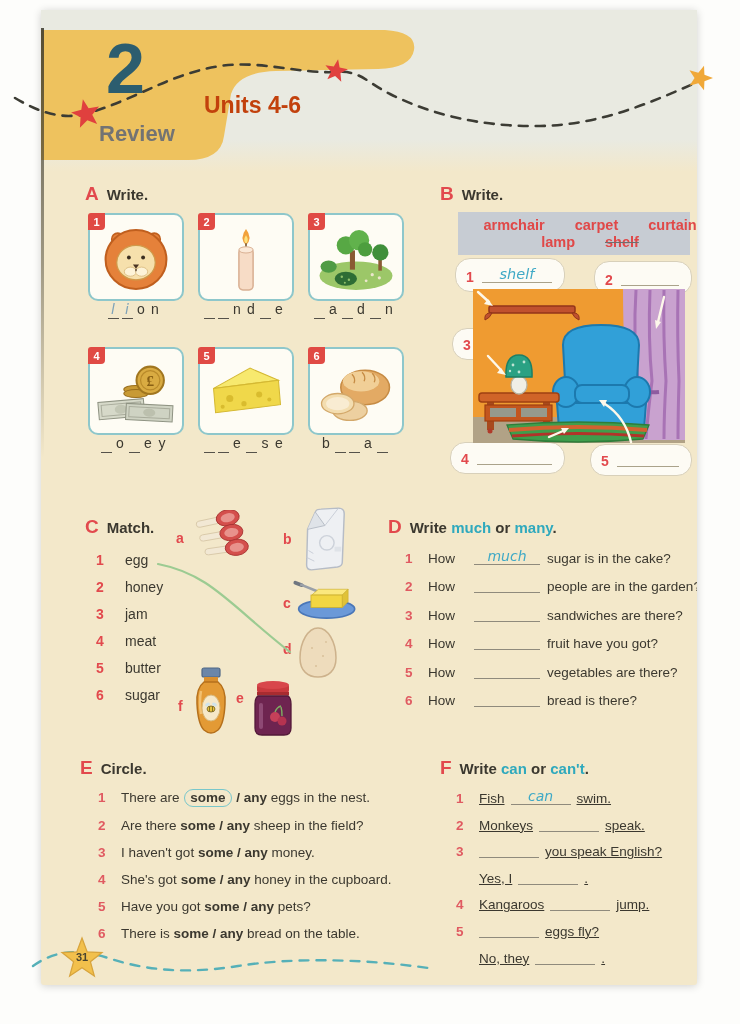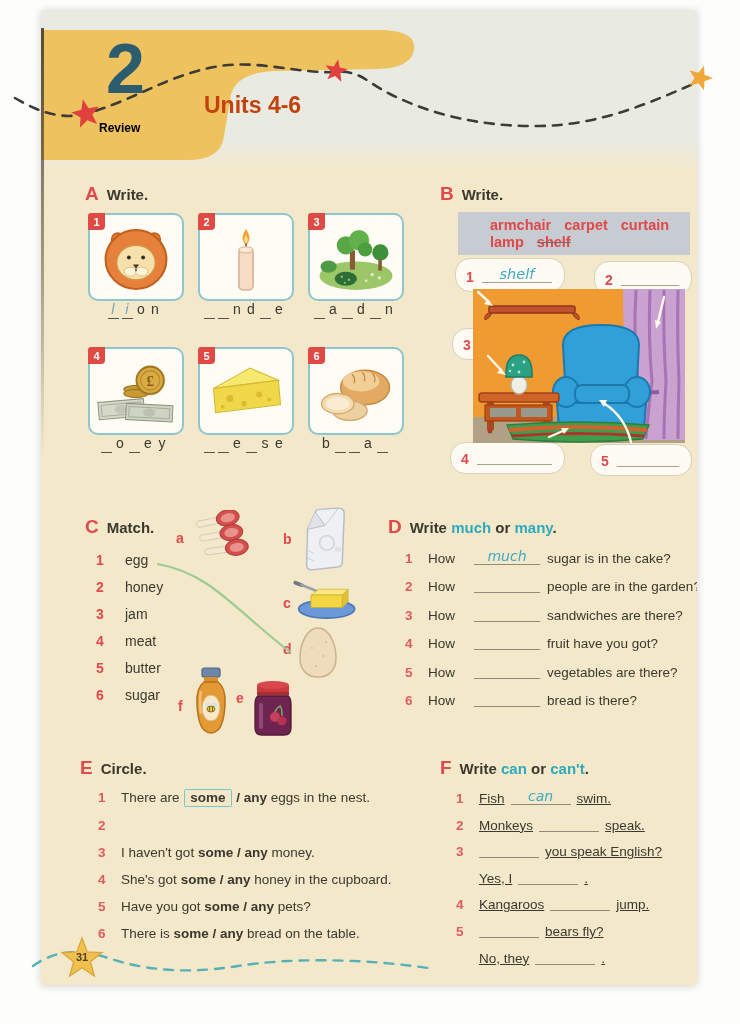--- a/index.html
+++ b/index.html
@@ -7,21 +7,21 @@
           font-family:"Liberation Sans",sans-serif;color:#3b382f;}
   .page{position:absolute;left:41px;top:10px;width:656px;height:975px;background:#f3e8ca;
         border-radius:3px;box-shadow:0 1px 8px rgba(0,0,0,.18);}
   .band{position:absolute;left:41px;top:10px;width:656px;height:162px;
         background:linear-gradient(180deg,#e9eae1 0%,#e9eae1 80%,#f3e8ca 100%);}
   .gutter{position:absolute;left:41px;top:28px;width:3px;height:430px;
         background:linear-gradient(180deg,rgba(58,56,44,.85),rgba(58,56,44,.45) 55%,rgba(58,56,44,0));}
   svg{display:block;}
   .hdr-art{position:absolute;left:0;top:0;}
   .unit-num{position:absolute;left:106px;top:34px;font-size:70px;font-weight:800;color:#2c5d6f;line-height:1;}
-  .review{position:absolute;left:99px;top:121px;font-size:12px;font-weight:800;color:#000000;text-align:right;}
+  .review{position:absolute;left:99px;top:121px;font-size:22px;font-weight:800;color:#737373;text-align:right;}
   .units{position:absolute;left:204px;top:92px;font-size:23px;font-weight:800;color:#c2410c;}
   .sec-head{position:absolute;display:flex;align-items:baseline;gap:8px;white-space:nowrap;}
   .sec-letter{font-size:19px;font-weight:800;color:#e2494d;}
   .sec-title{font-size:15px;font-weight:700;color:#3b382f;}
   .sec-title .teal{color:#2fa9bd;}
   #headA{left:85px;top:183px;} #headB{left:440px;top:183px;} #headC{left:85px;top:516px;}
   #headD{left:388px;top:516px;} #headE{left:80px;top:757px;} #headF{left:440px;top:757px;}
   
   .acard{position:absolute;width:92px;height:84px;background:#fefcf4;border:2px solid #8ec7cb;border-radius:10px;}
   .badge{position:absolute;left:-2px;top:-2px;width:17px;height:17px;background:#e04a44;color:#fff;
@@ -32,21 +32,21 @@
   .aword{position:absolute;width:104px;display:flex;justify-content:center;gap:3px;}
   .w0{left:82px;top:301px;} .w1{left:192px;top:301px;} .w2{left:302px;top:301px;}
   .w3{left:82px;top:435px;} .w4{left:192px;top:435px;} .w5{left:302px;top:435px;}
   .seg{display:inline-block;width:11px;height:17px;text-align:center;font-size:14px;line-height:17px;}
   .seg.b{border-bottom:1.7px solid #55524a;}
   .seg.w{border-bottom:1.7px solid #55524a;color:#7fa3b8;font-family:"DejaVu Sans",sans-serif;font-style:italic;}
   .seg.p{color:#3b382f;font-weight:500;}
   
   .wbank{position:absolute;left:458px;top:212px;width:232px;height:43px;background:#c7ccd3;
          display:flex;flex-direction:column;justify-content:center;gap:1px;}
-  .bank-line{display:flex;gap:13px;margin-left:32px;}
+  .bank-line{display:flex;justify-content:center;gap:30px;margin-left:32px;}
   .bank-word{color:#e04848;font-weight:700;font-size:14.5px;}
   .bank-word.struck{text-decoration:line-through;text-decoration-color:#6f6f6f;}
   .blabel{position:absolute;background:#fdfbf4;border:1.5px solid #d8d0ba;border-radius:15px;display:flex;}
   .bl0{left:455px;top:258px;width:108px;height:32px;} .bl1{left:594px;top:261px;width:96px;height:32px;}
   .bl2{left:452px;top:328px;width:110px;height:30px;} .bl3{left:450px;top:442px;width:113px;height:30px;}
   .bl4{left:590px;top:444px;width:100px;height:30px;}
   .blabel .bnum{color:#e2494d;font-weight:800;font-size:14px;margin:auto 2px 6px 10px;}
   .blabel .bline{flex:1;border-bottom:1.5px solid #aaa28a;margin:0 12px 8px 6px;position:relative;}
   .blabel .bans{position:absolute;left:0;right:0;bottom:0;text-align:center;color:#3fa9c6;font-size:14.5px;
          font-family:"DejaVu Sans",sans-serif;font-style:italic;}
@@ -68,21 +68,21 @@
   #d-rows{position:absolute;left:405px;top:549px;width:292px;display:flex;flex-direction:column;gap:11.4px;overflow:hidden;}
   .qrow{display:flex;align-items:flex-end;white-space:nowrap;font-size:13.5px;line-height:15px;}
   .qnum{width:15px;color:#e05a61;font-weight:800;font-size:13.5px;margin-right:8px;flex:none;}
   .qpre{margin-right:19px;}
   .qblank{display:inline-block;width:66px;border-bottom:1.5px solid #8f8a7c;margin:0 7px 1px 0;position:relative;height:15px;flex:none;}
   .qans{position:absolute;left:0;right:0;bottom:0;text-align:center;color:#3fa9c6;font-size:14px;
         font-family:"DejaVu Sans",sans-serif;font-style:italic;}
   #e-rows{position:absolute;left:98px;top:789px;width:345px;display:flex;flex-direction:column;gap:11px;}
   .erow{display:flex;align-items:baseline;white-space:nowrap;font-size:13.5px;line-height:16px;}
   .erow b{font-weight:700;}
-  .circle{display:inline-block;border:1.7px solid #79c7ca;border-radius:2px;padding:0 5px;margin:0 1px;font-weight:700;text-align:right;}
+  .circle{display:inline-block;border:1.7px solid #79c7ca;border-radius:9px;padding:0 5px;margin:0 1px;font-weight:700;text-align:right;}
   #f-rows{position:absolute;left:456px;top:789px;width:238px;display:flex;flex-direction:column;gap:9.6px;overflow:hidden;}
   .frow{display:flex;align-items:flex-end;white-space:nowrap;font-size:13.5px;line-height:15px;}
   .fseg{margin-right:6px;text-decoration:underline;}
   .fblank{display:inline-block;width:60px;border-bottom:1.5px solid #8f8a7c;margin:0 6px 1px 0;position:relative;height:15px;flex:none;}
   
   .pstar{position:absolute;left:60px;top:936px;width:44px;height:44px;}
   .pnum{position:absolute;left:72px;top:951px;width:20px;text-align:center;font-size:11px;font-weight:700;color:#4a452f;}
   .bdash{position:absolute;left:28px;top:938px;}
 </style>
 </head>
@@ -523,20 +523,21 @@
         <span>bread is there?</span>
       </div>
     </div>
   <div id="e-rows">
       <div class="erow">
         <span class="qnum">1</span>
         <span>There are <span class="circle">some</span><b> / any</b> eggs in the nest.</span>
       </div>
       <div class="erow">
         <span class="qnum">2</span>
+        <span>Are there <b>some / any</b> sheep in the field?</span>
       </div>
       <div class="erow">
         <span class="qnum">3</span>
         <span>I haven't got <b>some / any</b> money.</span>
       </div>
       <div class="erow">
         <span class="qnum">4</span>
         <span>She's got <b>some / any</b> honey in the cupboard.</span>
       </div>
       <div class="erow">
@@ -576,21 +577,21 @@
       </div>
       <div class="frow">
         <span class="qnum">4</span>
         <span class="fseg">Kangaroos</span>
         <span class="fblank"></span>
         <span class="fseg">jump.</span>
       </div>
       <div class="frow">
         <span class="qnum">5</span>
         <span class="fblank"></span>
-        <span class="fseg">bears fly?</span>
+        <span class="fseg">eggs fly?</span>
       </div>
       <div class="frow">
         <span class="qnum"></span>
         <span class="fseg">No, they</span>
         <span class="fblank"></span>
         <span class="fseg">.</span>
       </div>
     </div>
 
   <svg class="bdash" width="410" height="48" viewBox="0 0 410 48">

